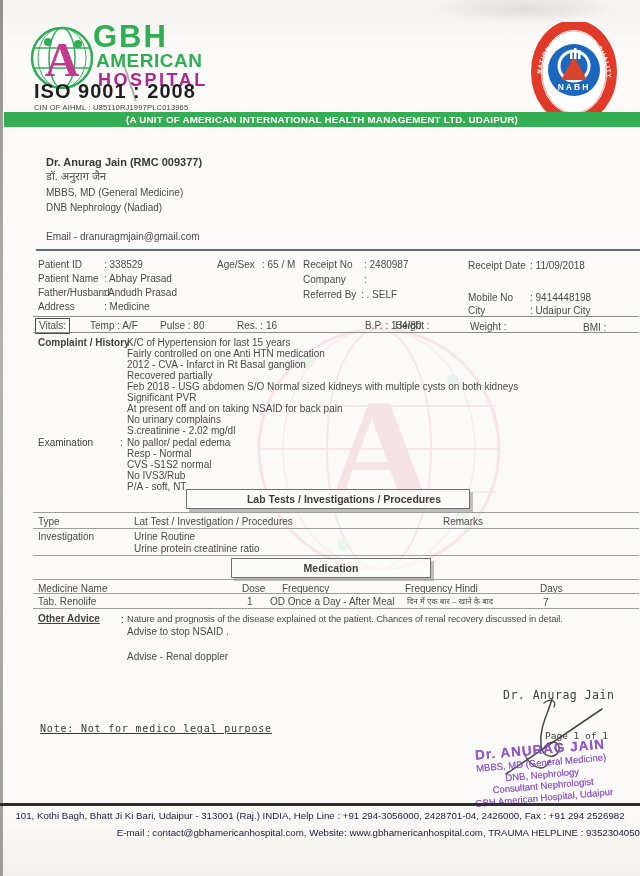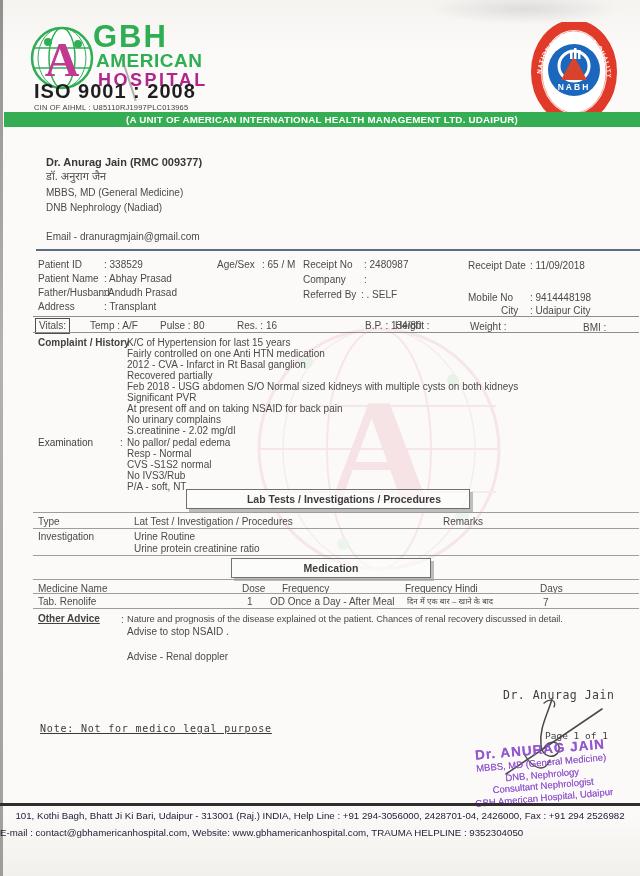--- a/index.html
+++ b/index.html
@@ -99,22 +99,22 @@
   <div class="abs t" style="left:364px;top:274px;">:</div>
 
   <div class="abs t" style="left:38px;top:287px;">Father/Husband</div>
   <div class="abs t" style="left:103px;top:287px;">: Andudh Prasad</div>
   <div class="abs t" style="left:303px;top:289px;">Referred By</div>
   <div class="abs t" style="left:361px;top:289px;">: . SELF</div>
   <div class="abs t" style="left:468px;top:292px;">Mobile No</div>
   <div class="abs t" style="left:530px;top:292px;">: 9414448198</div>
 
   <div class="abs t" style="left:38px;top:301px;">Address</div>
-  <div class="abs t" style="left:104px;top:301px;">: Transplant</div>
-  <div class="abs t" style="left:468px;top:305px;margin-left:33px;">City</div>
+  <div class="abs t" style="left:104px;top:301px;">: Medicine</div>
+  <div class="abs t" style="left:468px;top:305px;">City</div>
   <div class="abs t" style="left:530px;top:305px;">: Udaipur City</div>
 
   <div class="hr" style="left:33px;top:316px;width:606px;background:#8d8d8d;"></div>
   <div class="abs t" style="left:35px;top:318px;border:1px solid #4f4f4f;padding:1px 3px;">Vitals:</div>
   <div class="abs t" style="left:90px;top:320px;">Temp : A/F</div>
   <div class="abs t" style="left:160px;top:320px;">Pulse : 80</div>
   <div class="abs t" style="left:237px;top:320px;">Res. : 16</div>
   <div class="abs t" style="left:320px;top:320px;margin-left:45px;">B.P.  : 134/80</div>
   <div class="abs t" style="left:395px;top:320px;">Height :</div>
   <div class="abs t" style="left:470px;top:321px;">Weight :</div>
@@ -193,15 +193,15 @@
     <div style="font-size:9.5px;line-height:11.5px;white-space:nowrap;">MBBS, MD (General Medicine)</div>
     <div style="font-size:9.5px;line-height:11.5px;white-space:nowrap;">DNB, Nephrology</div>
     <div style="font-size:9.5px;line-height:11.5px;white-space:nowrap;">Consultant Nephrologist</div>
     <div style="font-size:9.5px;line-height:11.5px;white-space:nowrap;">GBH American Hospital, Udaipur</div>
   </div>
 
   <div class="abs mono" style="left:40px;top:723px;font-size:10px;color:#3a3a3a;text-decoration:underline;letter-spacing:.8px;white-space:nowrap;">Note: Not for medico legal purpose</div>
 
   <div class="abs" style="left:0;top:803px;width:640px;height:2.5px;background:#2e2e2e;"></div>
   <div class="abs" style="left:0;top:810px;width:640px;text-align:center;font-size:9.7px;color:#22223a;white-space:nowrap;">101, Kothi Bagh, Bhatt Ji Ki Bari, Udaipur - 313001 (Raj.) INDIA, Help Line :  +91 294-3056000, 2428701-04, 2426000, Fax : +91 294 2526982</div>
-  <div class="abs" style="left:0;top:827px;width:640px;text-align:left;font-size:9.7px;color:#22223a;white-space:nowrap;">E-mail : contact@gbhamericanhospital.com, Website: www.gbhamericanhospital.com, TRAUMA HELPLINE : 9352304050</div>
+  <div class="abs" style="left:0;top:827px;width:640px;text-align:right;font-size:9.7px;color:#22223a;white-space:nowrap;">E-mail : contact@gbhamericanhospital.com, Website: www.gbhamericanhospital.com, TRAUMA HELPLINE : 9352304050</div>
 
 </div>
 
 </body></html>

